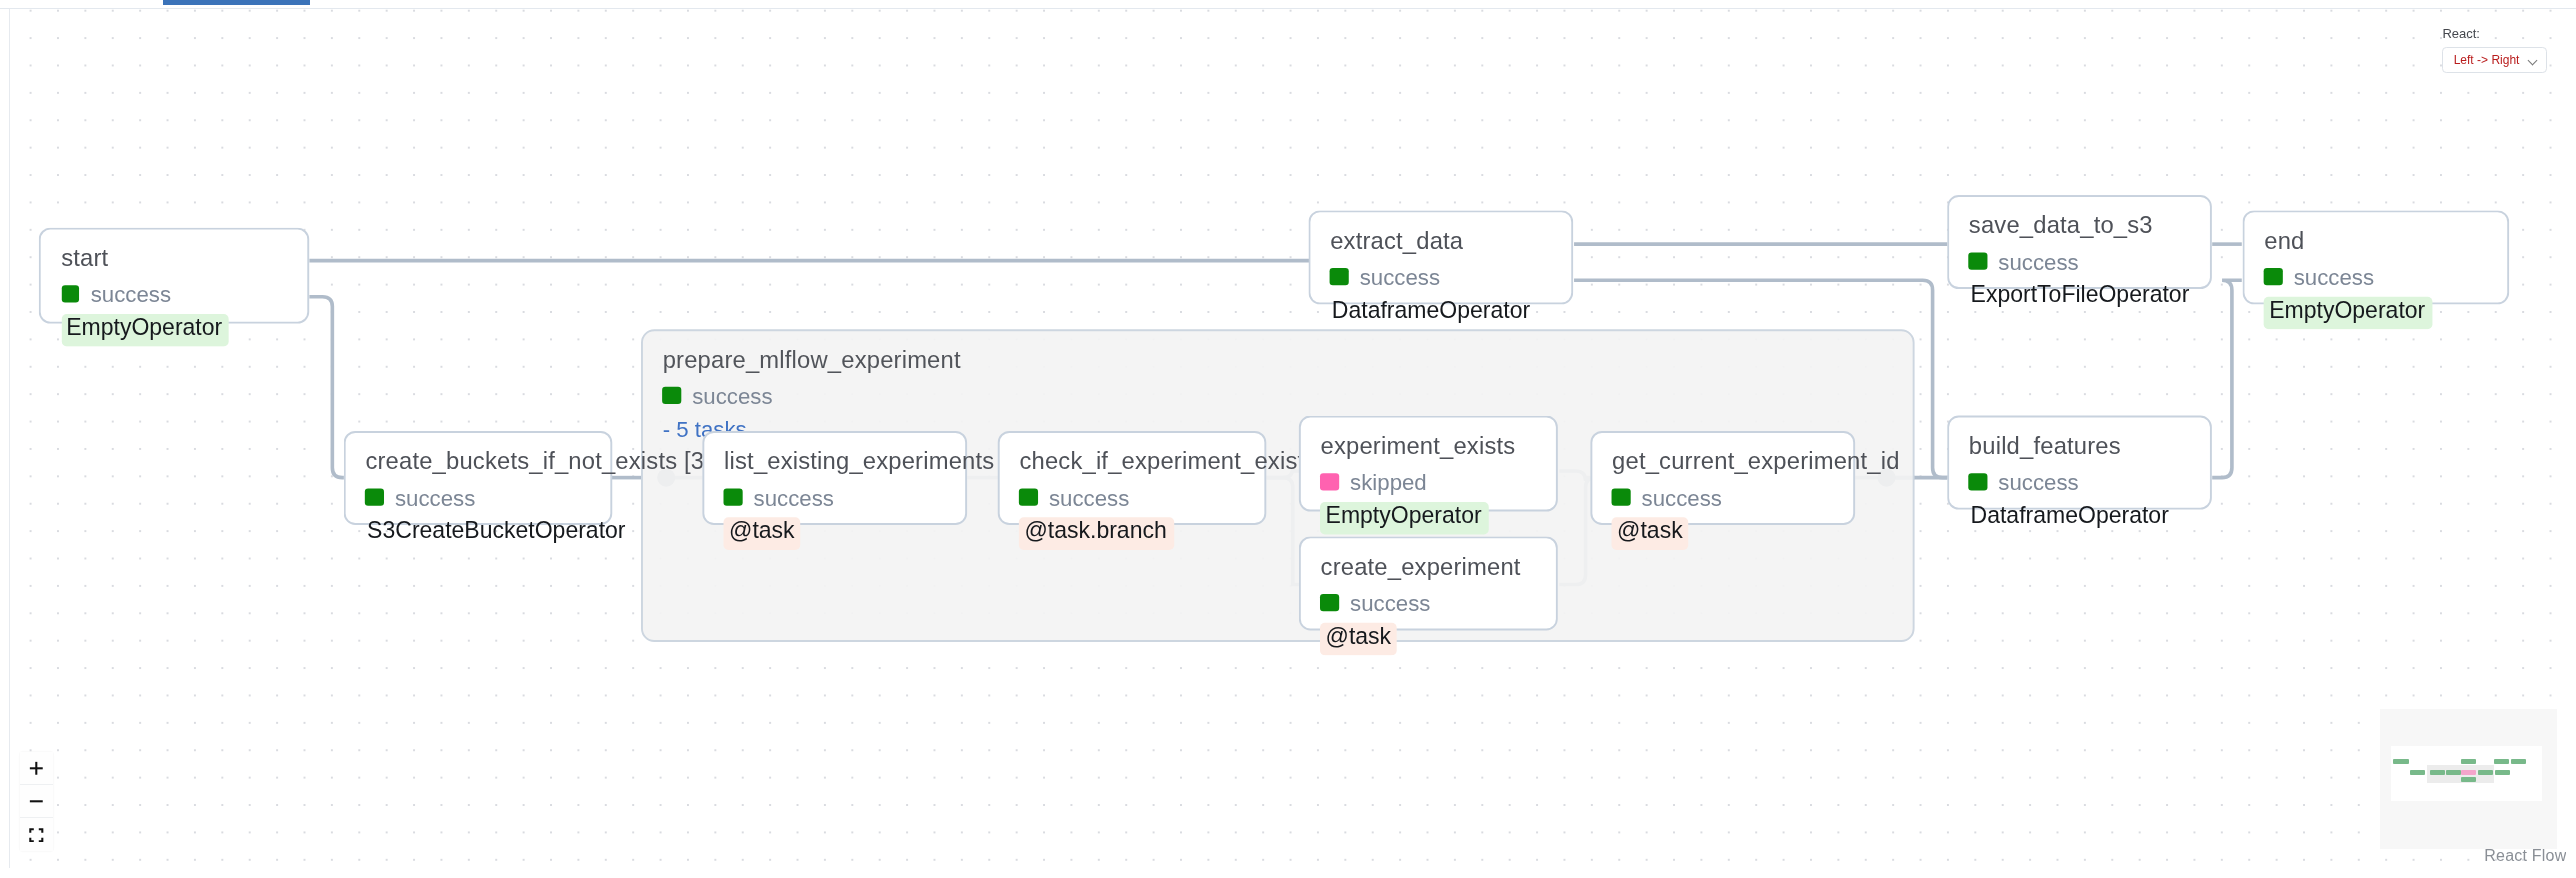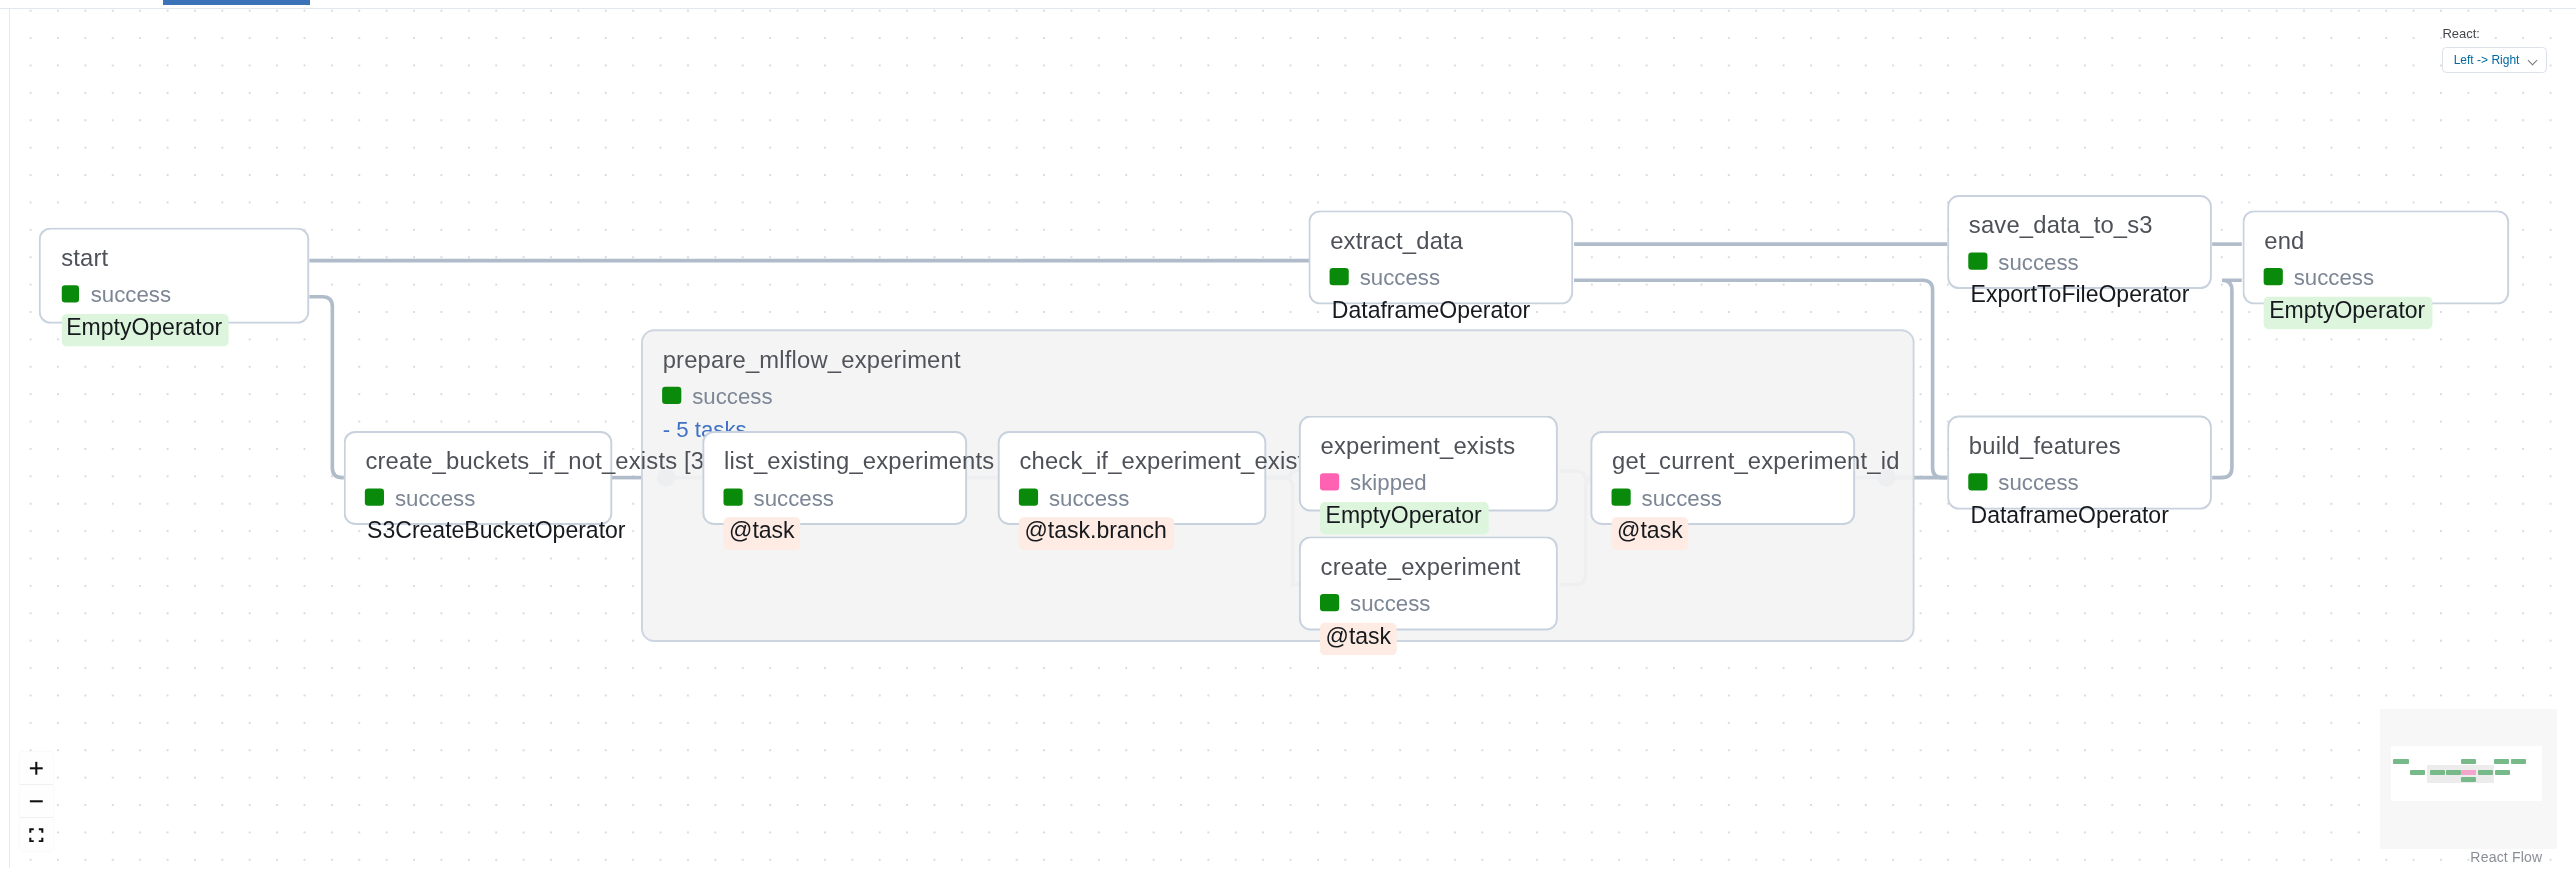--- a/index.html
+++ b/index.html
@@ -157,21 +157,21 @@
   .layout-select {
     width: 105px; height: 26px;
     border: 0.9px solid #dde2e8;
     border-radius: 4.3px;
     background: #ffffff;
     display: flex;
     align-items: center;
     justify-content: space-between;
     padding: 0 7.7px 0 10.3px;
     font-size: 12px;
-    color: #0369a1;
+    color: #b91c1c;
     cursor: pointer;
   }
   .chev {
     width: 9.4px; height: 9.4px;
     position: relative;
     flex: 0 0 auto;
     opacity: 0.72;
   }
   .chev::before {
     content: "";
@@ -224,22 +224,22 @@
     background: #78b98a;
     border-radius: 0.9px;
   }
   .mm-node.pink { background: #f4a5cb; }
   .mm-group {
     position: absolute;
     background: #ececec;
   }
   .reactflow-attr {
     position: absolute;
-    right: 24px; bottom: 3.4px;
-    font-size: 14px;
+    right: 0; bottom: 3.4px;
+    font-size: 16px;
     color: #8a8f96;
     letter-spacing: 0.2px;
     z-index: 36;
     margin-left: 24px;
   }
 </style>
 </head>
 <body>
 
 <div id="app">

